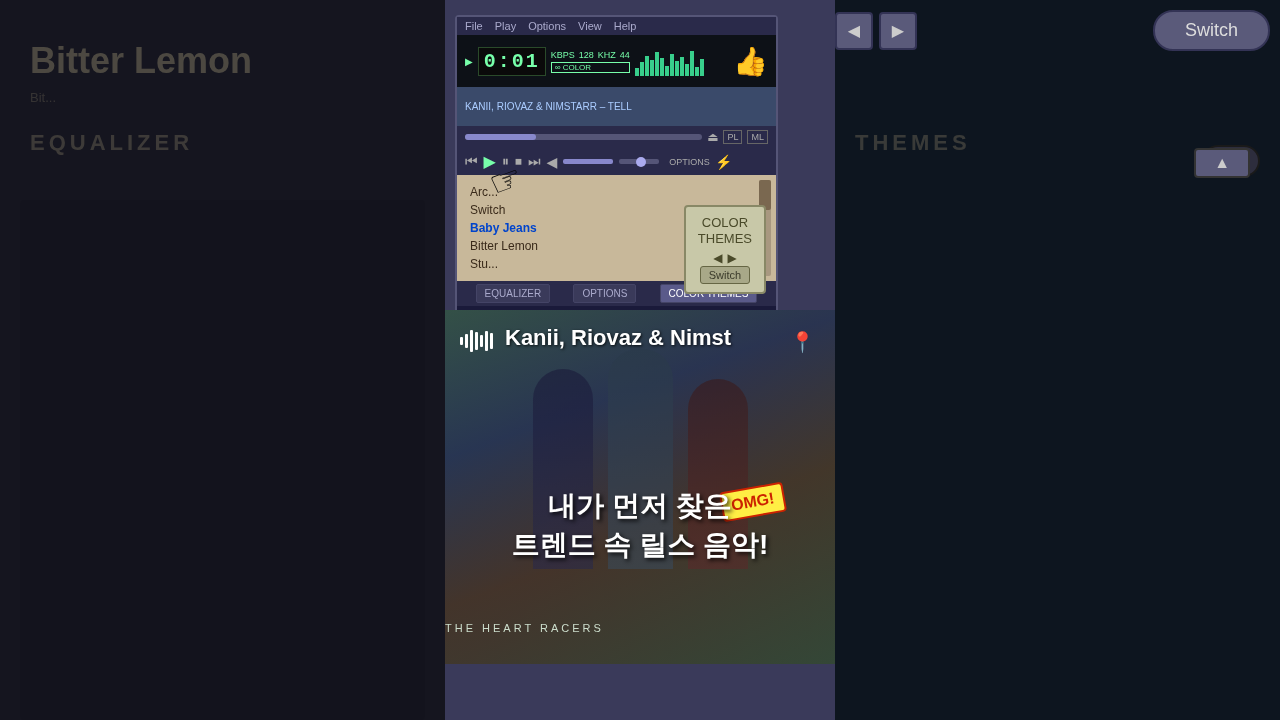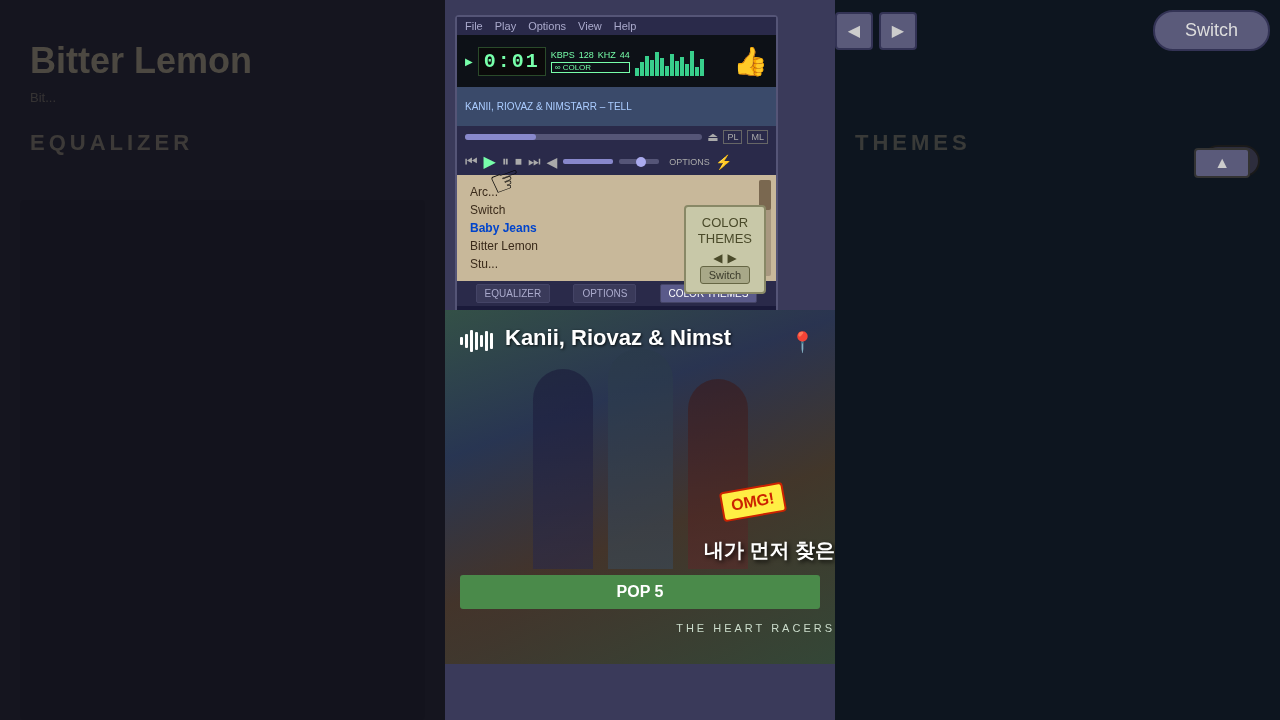--- a/index.html
+++ b/index.html
@@ -395,23 +395,23 @@
       border-radius: 4px;
       transform: rotate(-10deg);
       border: 2px solid #cc2200;
     }
 
     
     .korean-text {
       position: absolute;
       bottom: 100px;
       left: 0; right: 0;
-      text-align: right;
+      text-align: center;
       color: #fff;
-      font-size: 20px;
+      font-size: 28px;
       font-weight: bold;
       text-shadow: 2px 2px 4px rgba(0,0,0,0.9);
       line-height: 1.4;
     }
 
     
     .pop5-banner {
       position: absolute;
       bottom: 55px;
       left: 15px; right: 15px;
@@ -422,21 +422,21 @@
       font-weight: bold;
       padding: 8px;
       border-radius: 3px;
     }
 
     
     .heart-racers {
       position: absolute;
       bottom: 30px;
       left: 0; right: 0;
-      text-align: right;
+      text-align: left;
       color: #ccddcc;
       font-size: 11px;
       letter-spacing: 3px;
     }
 
     
     .bg-left-content {
       position: absolute;
       inset: 0;
       overflow: hidden;
@@ -614,20 +614,20 @@
     </div>
 
   <div class="artist-overlay">Kanii, Riovaz &amp; Nimst</div>
 
   <div class="location-pin">📍</div>
 
   <div class="omg-badge">OMG!</div>
 
   <div class="korean-text">
     <div>내가 먼저 찾은</div>
+    <div>트렌드 속 릴스 음악!</div>
   </div>
 
-  <div class="pop5-banner">POP 5</div>
 
   <div class="heart-racers">THE HEART RACERS</div>
 </div>
 
 <div class="cursor-overlay">☞</div>
 
 </body></html>

